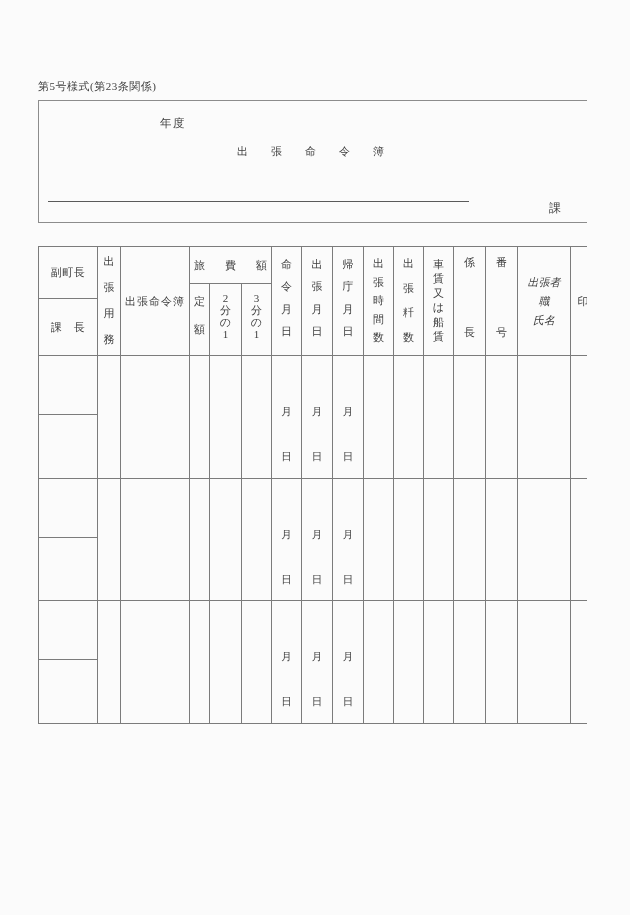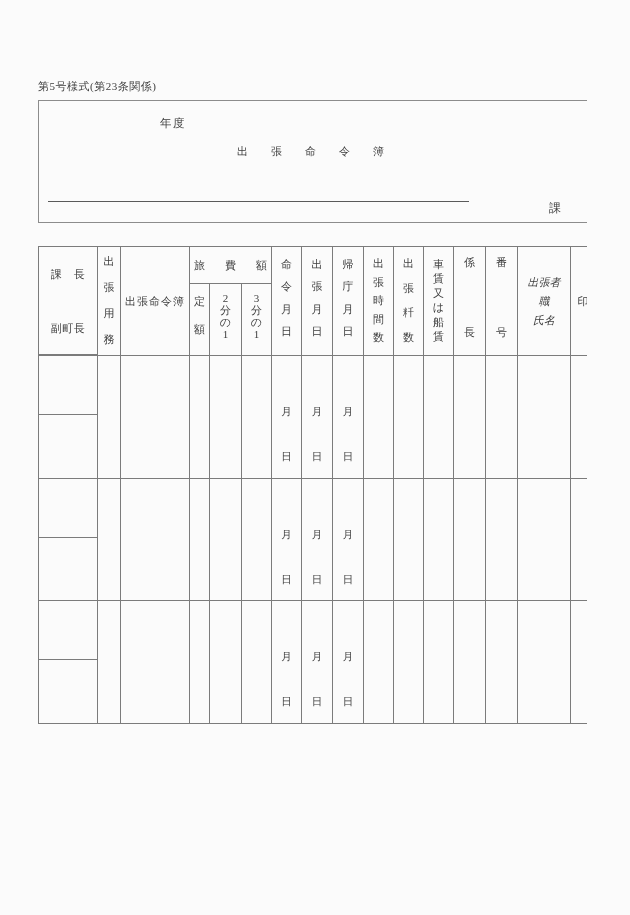--- a/index.html
+++ b/index.html
@@ -111,22 +111,22 @@
     <span class="nendo">年度</span>
     <span class="doc-title">出張命令簿</span>
     <div class="sign-line"></div>
     <span class="ka">課</span>
   </div>
 
   <div class="tbl">
 
     <div class="row">
       <div class="cell split">
+        <div class="half top">副町長</div>
         <div class="half bot">課　長</div>
-        <div class="half top">副町長</div>
       </div>
       <div class="cell vs p4b">
           <span>出</span>
           <span>張</span>
           <span>用</span>
           <span>務</span>
         </div>
       <div class="cell hc">出張命令簿</div>
       <div class="cell group">
         <div class="group-top">

